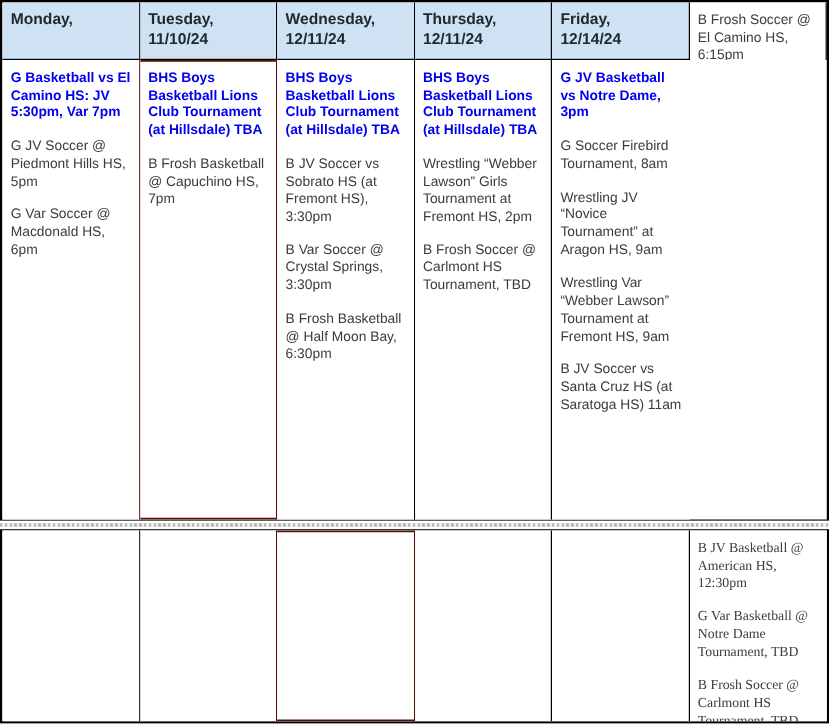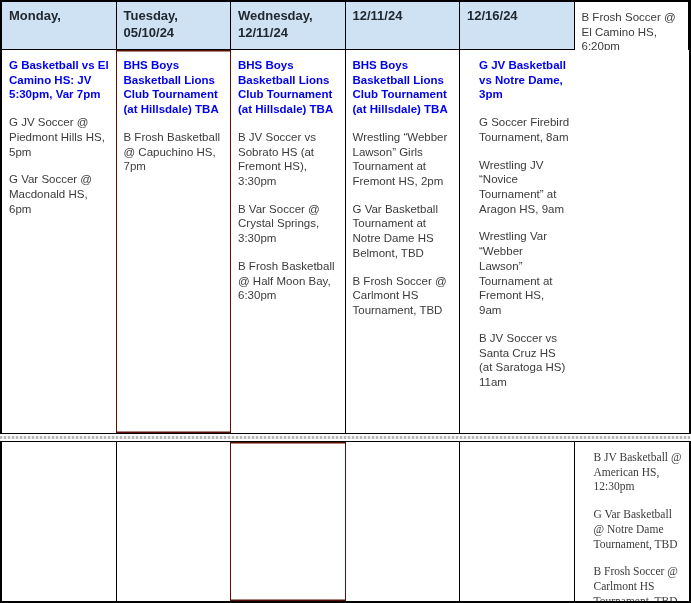--- a/index.html
+++ b/index.html
@@ -20,21 +20,21 @@
     padding:6px 6px 4px 7px;border-right:1.5px solid #000;border-bottom:1.5px solid #000;
     box-sizing:border-box;overflow:hidden;
   }
   .hcell:last-child{border-right:none;}
   .hday,.hdate{display:block;}
   .cell{
     color:#3b3b3b;font-size:11.5px;line-height:1.28;
     padding:8px 5px 6px 7px;border-right:1.5px solid #000;
     box-sizing:border-box;overflow:hidden;background:#fff;
   }
-  .cell:last-child{border-right:none;margin-left:12px;}
+  .cell:last-child{border-right:none;}
   
   .cell.red-right{border-right-color:#5b0f00;}
   .cell.red-box{
     border-right-color:#5b0f00;
     box-shadow:inset 0 1.5px 0 #5b0f00, inset 0 -1.5px 0 #5b0f00;
   }
   .ev{margin:0 0 13px 0;}
   .ev:last-child{margin-bottom:0;}
   .ev.hl{color:#0000ee;font-weight:bold;}
   .split{height:7px;width:691px;box-sizing:border-box;padding:2px 0;background:#fff;}
@@ -48,35 +48,37 @@
 
 <div class="cal">
 
   <div class="tbl main">
 
     <div class="hcell">
       <span class="hday">Monday,</span>
     </div>
     <div class="hcell">
       <span class="hday">Tuesday,</span>
-      <span class="hdate">05/10/24</span>
+      <span class="hdate">11/10/24</span>
     </div>
     <div class="hcell">
       <span class="hday">Wednesday,</span>
       <span class="hdate">12/11/24</span>
     </div>
     <div class="hcell">
+      <span class="hday">Thursday,</span>
       <span class="hdate">12/11/24</span>
     </div>
     <div class="hcell">
-      <span class="hdate">12/16/24</span>
+      <span class="hday">Friday,</span>
+      <span class="hdate">12/14/24</span>
     </div>
 
     <div class="cell">
-      <p class="ev">B Frosh Soccer @ El Camino HS, 6:20pm</p>
+      <p class="ev">B Frosh Soccer @ El Camino HS, 6:15pm</p>
     </div>
 
     <div class="cell red-right">
       <p class="ev hl">G Basketball vs El Camino HS: JV 5:30pm, Var 7pm</p>
       <p class="ev">G JV Soccer @ Piedmont Hills HS, 5pm</p>
       <p class="ev">G Var Soccer @ Macdonald HS, 6pm</p>
     </div>
 
     <div class="cell red-box">
       <p class="ev hl">BHS Boys Basketball Lions Club Tournament (at Hillsdale) TBA</p>
@@ -86,21 +88,20 @@
     <div class="cell">
       <p class="ev hl">BHS Boys Basketball Lions Club Tournament (at Hillsdale) TBA</p>
       <p class="ev">B JV Soccer vs Sobrato HS (at Fremont HS), 3:30pm</p>
       <p class="ev">B Var Soccer @ Crystal Springs, 3:30pm</p>
       <p class="ev">B Frosh Basketball @ Half Moon Bay, 6:30pm</p>
     </div>
 
     <div class="cell">
       <p class="ev hl">BHS Boys Basketball Lions Club Tournament (at Hillsdale) TBA</p>
       <p class="ev">Wrestling “Webber Lawson” Girls Tournament at Fremont HS, 2pm</p>
-      <p class="ev">G Var Basketball Tournament at Notre Dame HS Belmont, TBD</p>
       <p class="ev">B Frosh Soccer @ Carlmont HS Tournament, TBD</p>
     </div>
 
     <div class="cell">
       <p class="ev hl">G JV Basketball vs Notre Dame, 3pm</p>
       <p class="ev">G Soccer Firebird Tournament, 8am</p>
       <p class="ev">Wrestling JV “Novice Tournament” at Aragon HS, 9am</p>
       <p class="ev">Wrestling Var “Webber Lawson” Tournament at Fremont HS, 9am</p>
       <p class="ev">B JV Soccer vs Santa Cruz HS (at Saratoga HS) 11am</p>
     </div>

